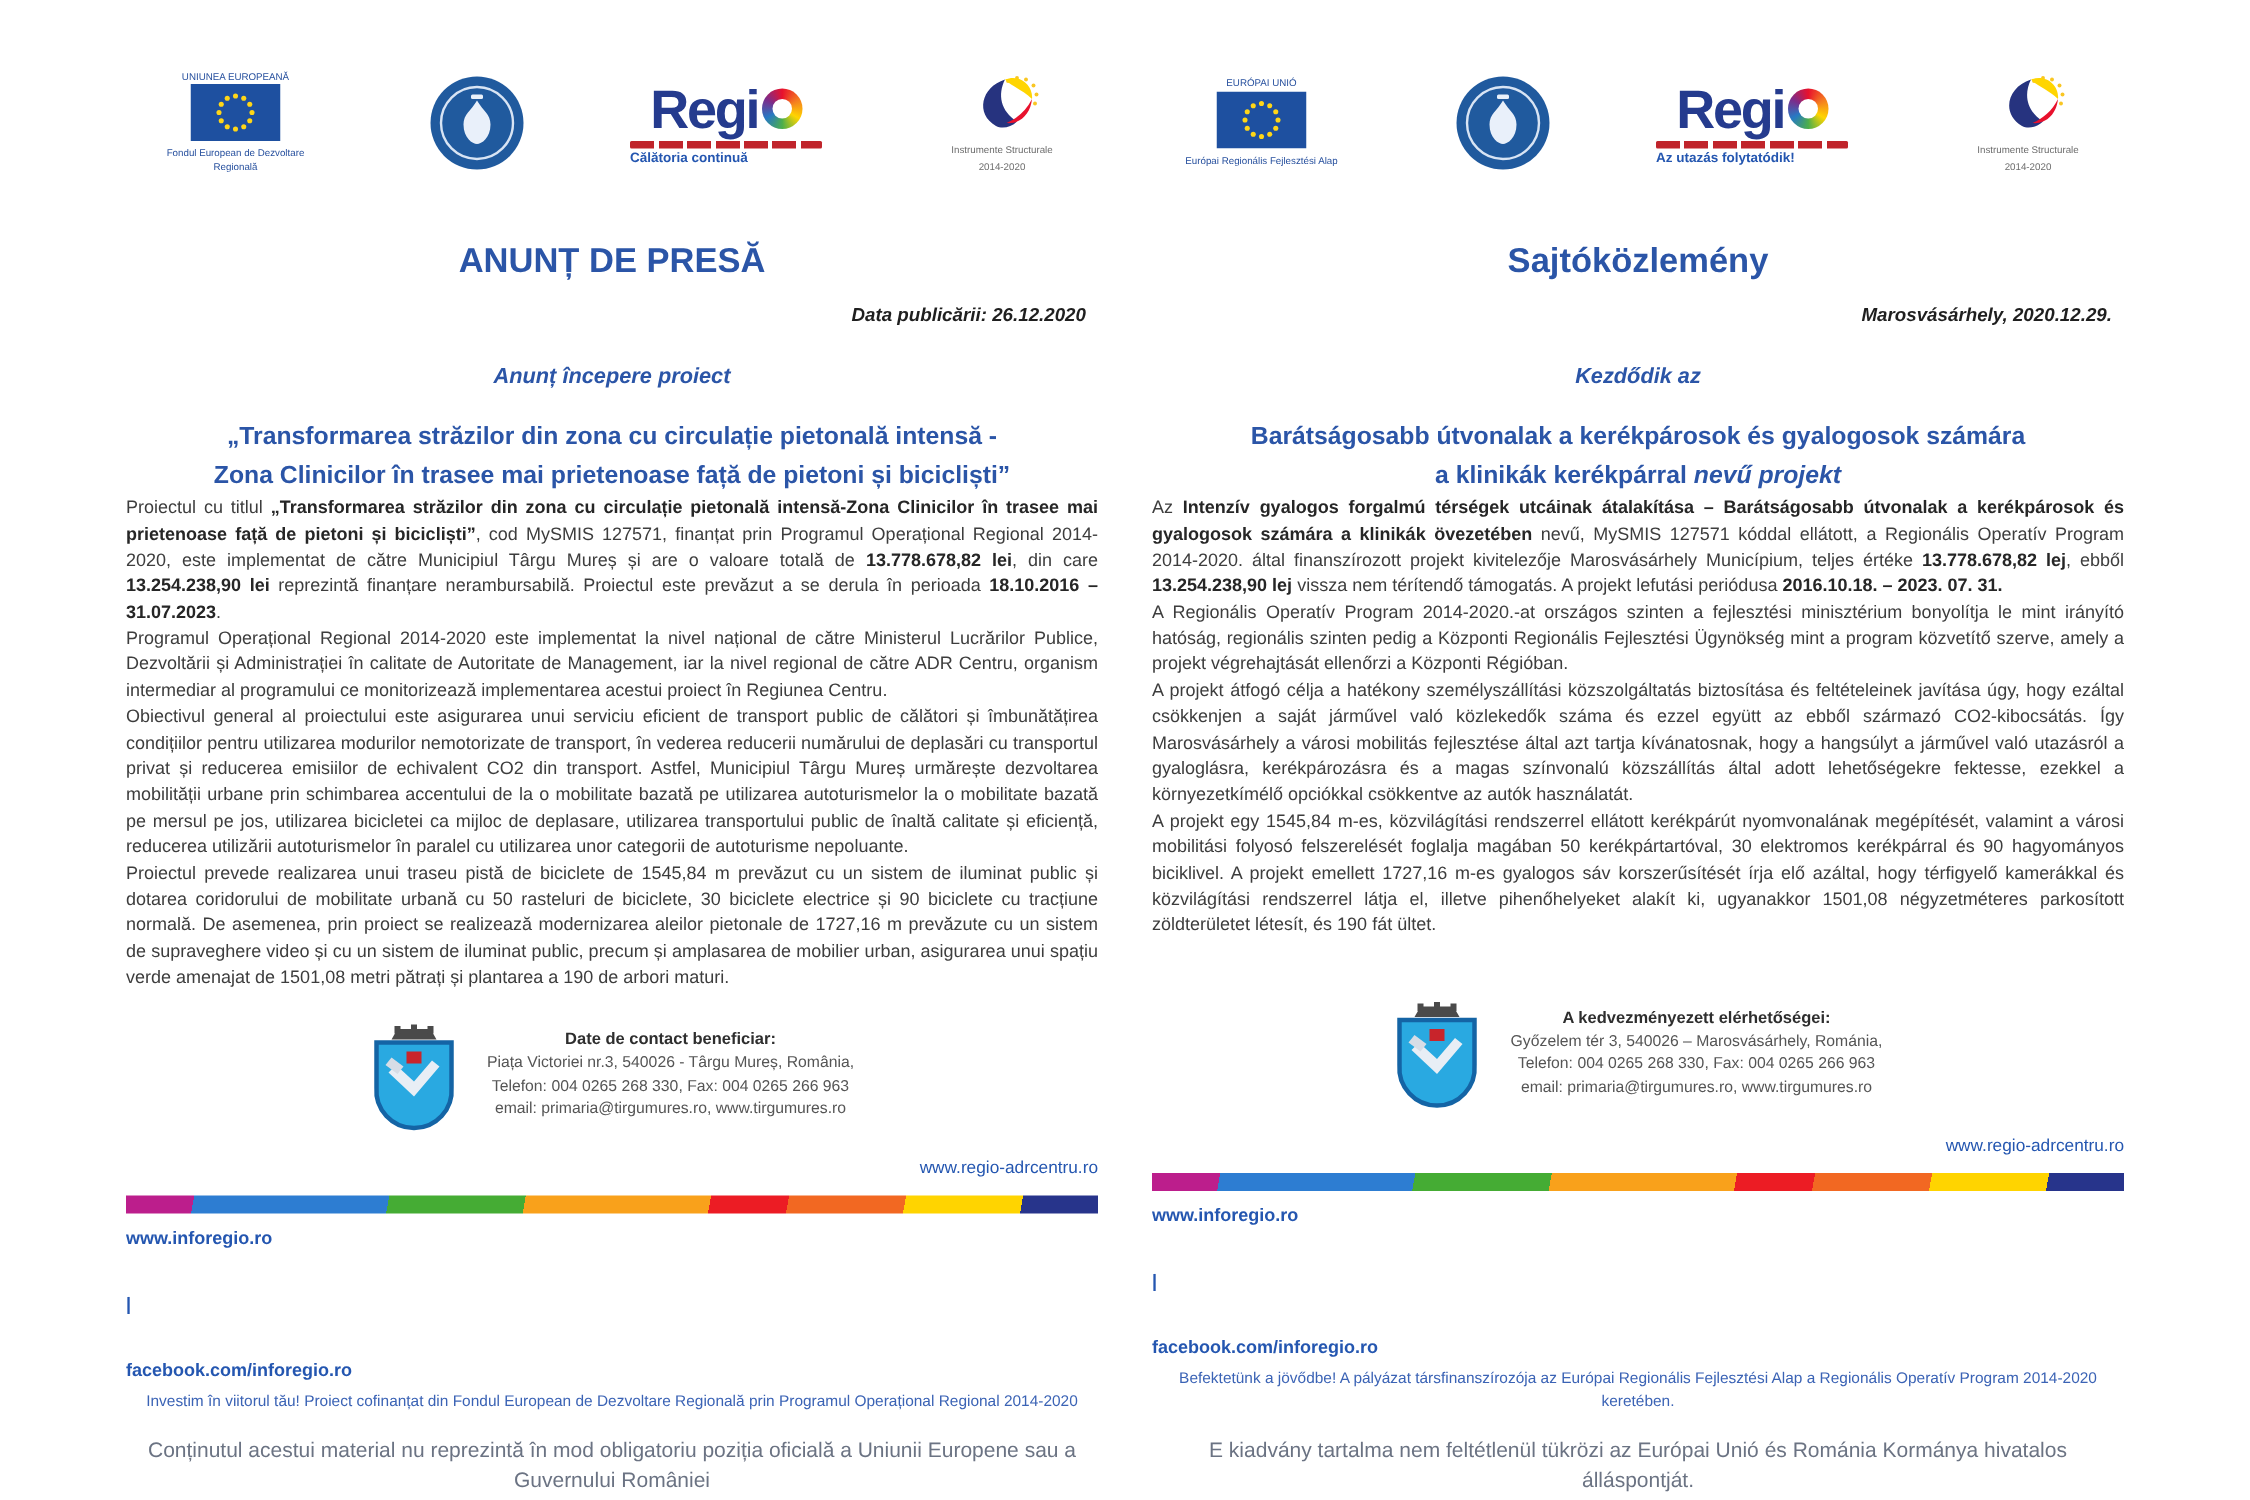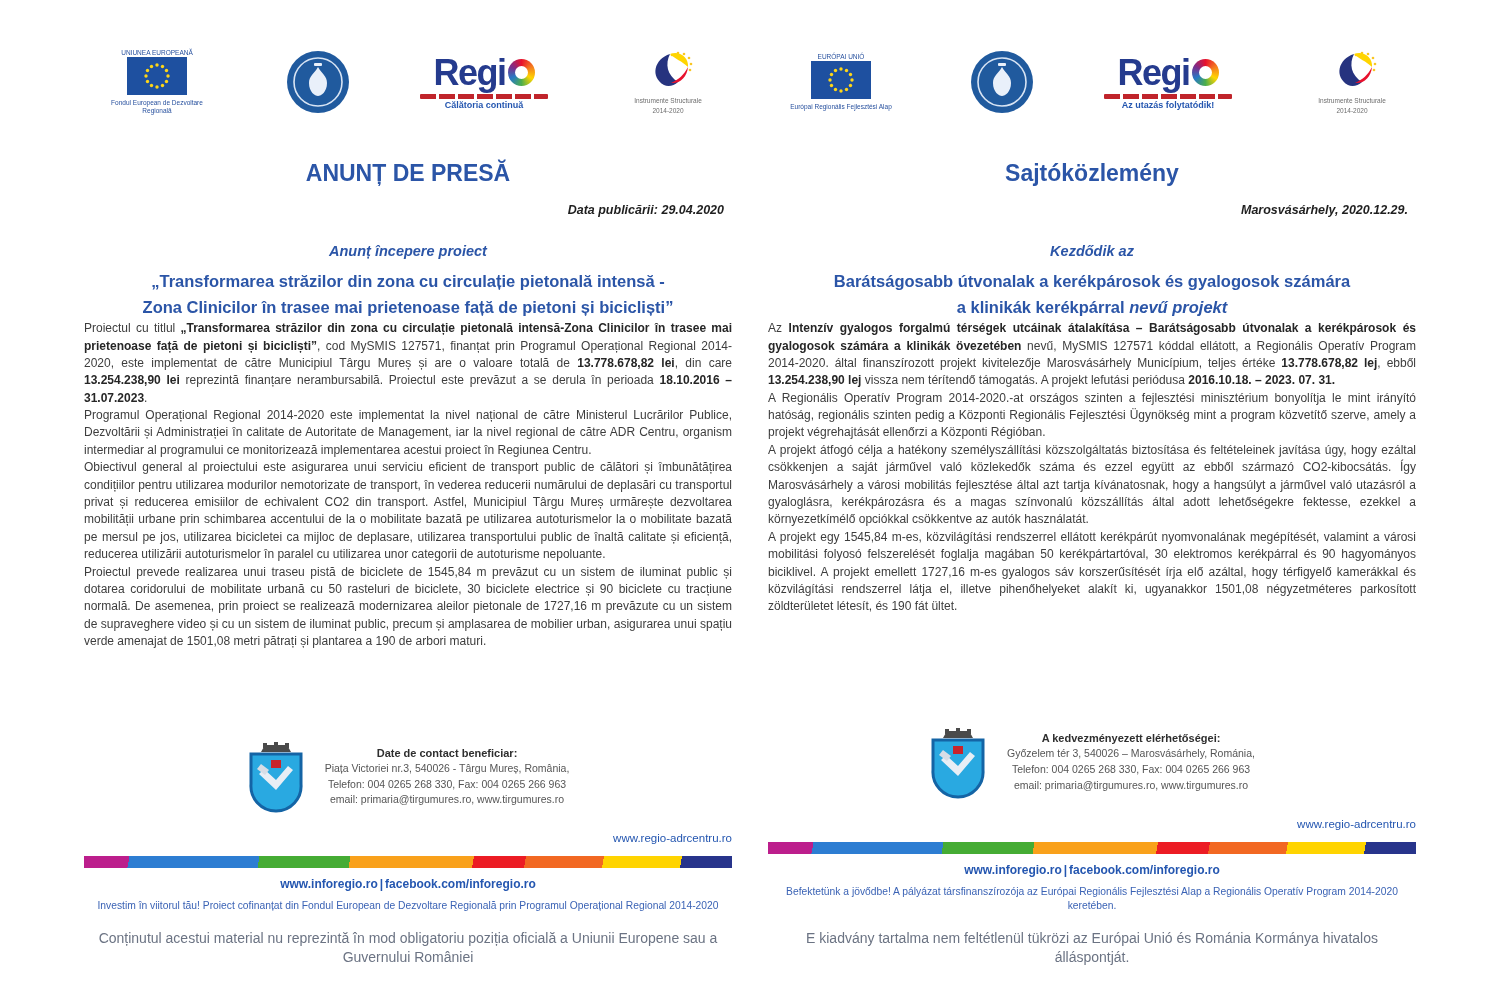--- a/index.html
+++ b/index.html
@@ -10,53 +10,53 @@
     overflow: hidden;
   }
   .page { display: flex; gap: 36px; padding: 34px 84px 0 84px; }
   .col { width: 648px; display: flex; flex-direction: column; min-height: 956px; }
 
   
   .logo-row { display: flex; justify-content: space-between; align-items: center; height: 96px; padding: 0 14px; }
   .eu-logo { text-align: center; width: 118px; }
   .eu-logo .cap { font-size: 6.5px; color: #27509e; line-height: 1.25; }
   .gov-seal svg { display: block; }
-  .regio-logo { text-align: center; }
+  .regio-logo { text-align: left; }
   .regio-line { display: flex; align-items: center; justify-content: center; }
   .regio-word { font-weight: bold; color: #253b8e; font-size: 36px; letter-spacing: -1.5px; line-height: 1; }
   .regio-ring { width: 27px; height: 27px; border-radius: 50%; margin-left: 2px; position: relative;
     background: conic-gradient(#e8112d,#f47b20,#ffd500,#4cae4c,#2779c4,#7b2d8b,#e8112d); }
   .regio-ring::after { content:""; position: absolute; left: 7px; top: 7px; width: 13px; height: 13px; border-radius: 50%; background: #fff; }
   .regio-microbar { height: 5px; width: 128px; margin: 3px auto 1px auto;
     background: repeating-linear-gradient(90deg,#c0242b 0 16px, #ffffff 16px 19px); border-radius: 1px; }
   .regio-tagline { font-size: 9px; font-weight: bold; color: #2456b0; }
   .struct-logo { text-align: center; width: 100px; }
   .struct-logo .cap { font-size: 6.5px; color: #6d6d6d; line-height: 1.25; margin-top: 2px; }
 
   
   .doc-title { margin-top: 30px; text-align: center; font-size: 23px; font-weight: bold; color: #2b55a7; }
   .dateline { margin: 16px 8px 0 0; text-align: right; font-size: 12.5px; font-weight: bold; font-style: italic; color: #1f1f1f; }
   .kicker { margin-top: 26px; text-align: center; font-size: 14.5px; font-weight: bold; font-style: italic; color: #2b55a7; }
-  .project-title { margin-top: 10px; text-align: center; font-size: 16.5px; font-weight: bold; color: #2b55a7; line-height: 1.55; }
+  .project-title { margin-top: 20px; text-align: center; font-size: 16.5px; font-weight: bold; color: #2b55a7; line-height: 1.55; }
 
   
   .para { margin-top: 0; font-size: 12px; line-height: 1.45; text-align: justify; color: #3d3d3d; }
   .para .b { font-weight: bold; color: #262626; }
   .i { font-style: italic; }
 
   
   .contact { margin-top: auto; display: flex; justify-content: center; align-items: center; gap: 20px; padding-top: 20px; }
   .contact-text { text-align: center; }
   .contact-heading { font-size: 11px; font-weight: bold; color: #2e2e2e; margin-bottom: 2px; }
   .contact-line { font-size: 10.5px; color: #555555; line-height: 1.5; }
   .regio-site { margin-top: 18px; text-align: right; font-size: 11.5px; font-weight: normal; color: #2456b0; }
 
   
   .rainbow-bar { margin-top: 12px; height: 12px; width: 100%; }
-  .footer-links { margin-top: 9px; display: flex; justify-content: center; gap: 2px; font-size: 12px; font-weight: bold; color: #2456b0; }
+  .footer-links { margin-top: 9px; display: flex; justify-content: center; gap: 30px; font-size: 12px; font-weight: bold; color: #2456b0; flex-direction: column; }
   .footer-line1 { margin-top: 8px; text-align: center; font-size: 10.3px; color: #3b63b5; line-height: 1.4; }
   .footer-line2 { margin-top: 15px; text-align: center; font-size: 14px; color: #6b7383; line-height: 1.4; padding-bottom: 22px; }
 </style>
 </head>
 <body>
 
 <div class="page">
 
   <div class="col">
     <div class="logo-row">
@@ -110,21 +110,21 @@
           <path d="M22 36 C8 28 12 10 28 5 C23 15 25 26 36 33 C32 37 26 38 22 36 z" fill="#26337f"></path>
           <path d="M28 5 C38 1 47 9 46 18 C40 12 33 10 28 5 z" fill="#ffd500"></path>
           <path d="M46 18 C45 28 38 35 29 34 C36 31 42 26 46 18 z" fill="#e8112d"></path>
         </svg>
         <div class="cap">Instrumente Structurale</div>
         <div class="cap">2014-2020</div>
       </div>
     </div>
 
     <div class="doc-title">ANUNȚ DE PRESĂ</div>
-    <div class="dateline">Data publicării: 29.04.2020</div>
+    <div class="dateline">Data publicării: 26.12.2020</div>
     <div class="kicker">Anunț începere proiect</div>
     <div class="project-title">
       <div><span class="">„Transformarea străzilor din zona cu circulație pietonală intensă -</span></div>
       <div><span class="">Zona Clinicilor în trasee mai prietenoase față de pietoni și bicicliști”</span></div>
     </div>
 
     <div class="para"><span class="">Proiectul cu titlul </span><span class="b ">„Transformarea străzilor din zona cu circulație pietonală intensă-Zona Clinicilor în trasee mai prietenoase față de pietoni și bicicliști”</span><span class="">, cod MySMIS 127571, finanțat prin Programul Operațional Regional 2014-2020,  este implementat de către Municipiul Târgu Mureș și are o valoare totală de </span><span class="b ">13.778.678,82 lei</span><span class="">, din care </span><span class="b ">13.254.238,90 lei</span><span class=""> reprezintă finanțare nerambursabilă. Proiectul este prevăzut a se derula în perioada </span><span class="b ">18.10.2016 – 31.07.2023</span><span class="">.</span></div>
     <div class="para"><span class="">Programul Operațional Regional 2014-2020 este implementat la nivel național de către Ministerul  Lucrărilor Publice, Dezvoltării și Administrației  în calitate de Autoritate de Management, iar la nivel regional de către ADR Centru, organism intermediar al programului ce monitorizează implementarea acestui proiect în Regiunea Centru.</span></div>
     <div class="para"><span class="">Obiectivul general al proiectului este asigurarea unui serviciu eficient de transport public de călători și îmbunătățirea condițiilor pentru utilizarea modurilor nemotorizate de transport, în vederea reducerii numărului de deplasări cu transportul privat și reducerea emisiilor de echivalent CO2 din transport.  Astfel, Municipiul Târgu Mureș urmărește dezvoltarea mobilității urbane prin schimbarea accentului de la o mobilitate bazată pe utilizarea autoturismelor la o mobilitate bazată pe mersul pe jos, utilizarea bicicletei ca mijloc de deplasare, utilizarea transportului public de înaltă calitate și eficiență, reducerea utilizării autoturismelor în paralel cu utilizarea unor categorii de autoturisme nepoluante.</span></div>
     <div class="para"><span class="">Proiectul prevede realizarea unui traseu pistă de biciclete de 1545,84 m prevăzut cu un sistem de iluminat public și dotarea coridorului de mobilitate urbană cu  50 rasteluri de biciclete, 30 biciclete electrice și  90 biciclete cu tracțiune normală. De asemenea, prin proiect se realizează modernizarea aleilor pietonale de 1727,16 m prevăzute cu un sistem de supraveghere video și cu un sistem de iluminat public, precum și amplasarea de mobilier urban, asigurarea unui spațiu verde amenajat de 1501,08 metri pătrați și plantarea a 190 de arbori maturi.</span></div>

